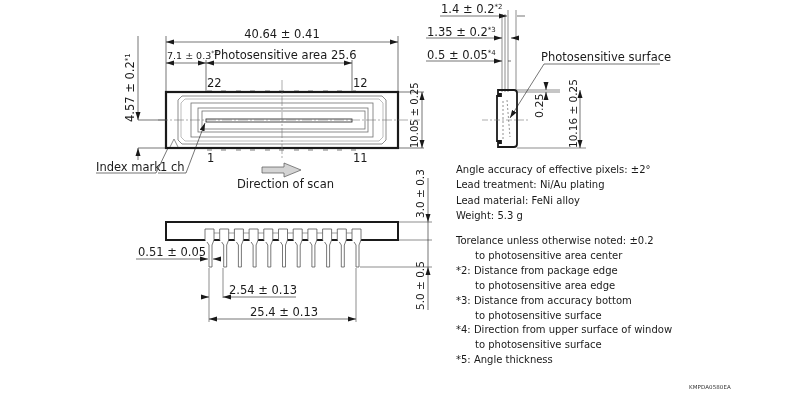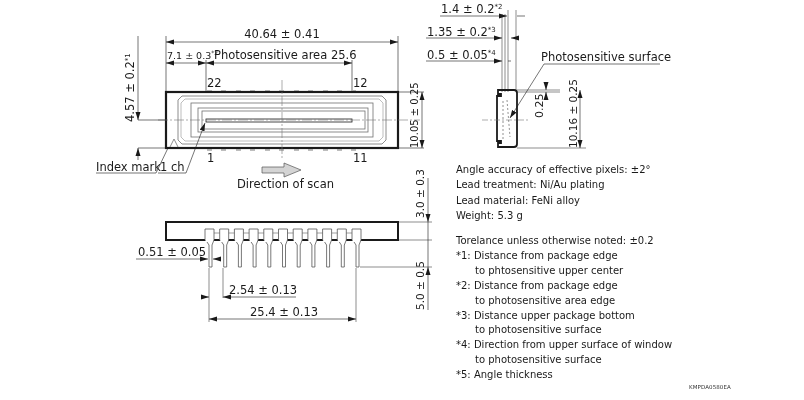--- a/index.html
+++ b/index.html
@@ -188,24 +188,23 @@
 
 <div class="notes-block">
   <div>Angle accuracy of effective pixels: ±2°</div>
   <div>Lead treatment: Ni/Au plating</div>
   <div>Lead material: FeNi alloy</div>
   <div>Weight: 5.3 g</div>
 </div>
 
 <div class="tol-block">
   <div>Torelance unless otherwise noted: ±0.2</div>
-  <div><span>*1:</span> <span>Distance from package edge</span></div>
-  <div class="indent">to phtosensitive upper center</div>
+  <div class="indent">to photosensitive area center</div>
   <div><span>*2:</span> <span>Distance from package edge</span></div>
   <div class="indent">to photosensitive area edge</div>
-  <div><span>*3:</span> <span>Distance upper package bottom</span></div>
+  <div><span>*3:</span> <span>Distance from accuracy bottom</span></div>
   <div class="indent">to photosensitive surface</div>
   <div><span>*4:</span> <span>Direction from upper surface of window</span></div>
   <div class="indent">to photosensitive surface</div>
   <div><span>*5:</span> <span>Angle thickness</span></div>
 </div>
 
 <div class="code">KMPDA0580EA</div>
 
 </body></html>

